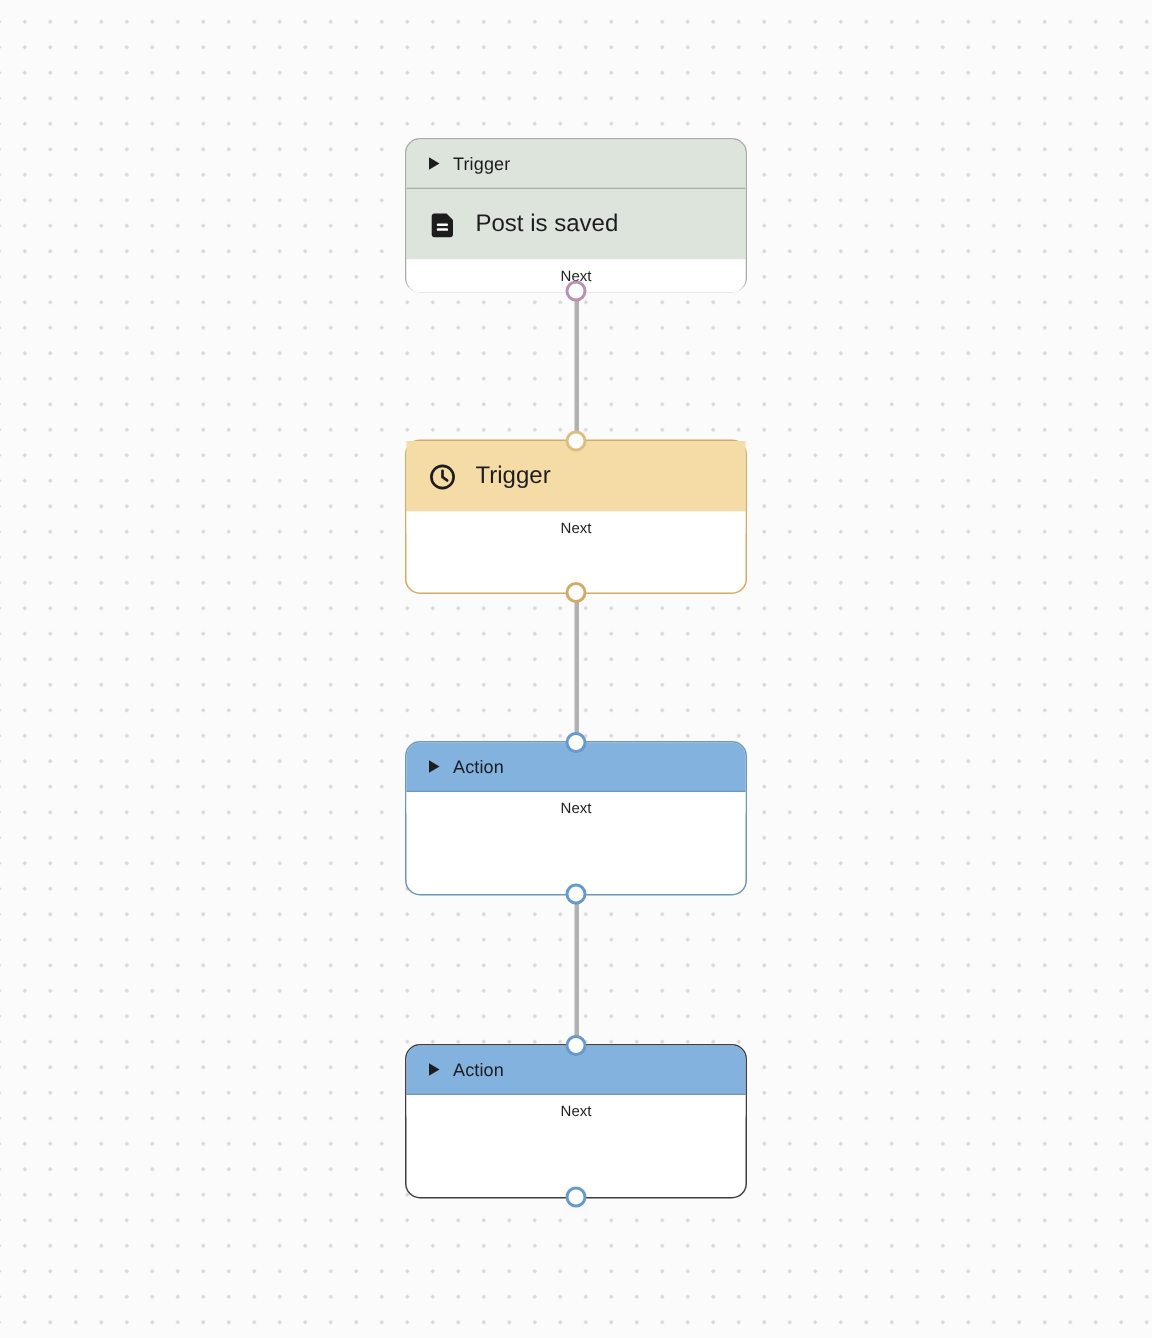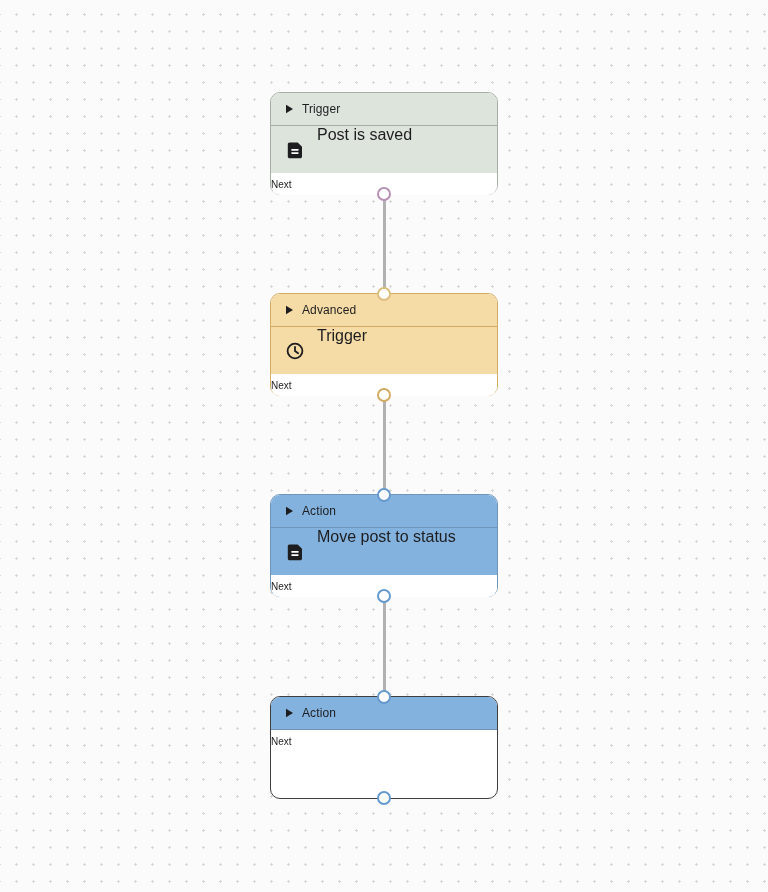--- a/index.html
+++ b/index.html
@@ -11,25 +11,25 @@
     background:#b1b1b1;z-index:0;}
   .node{position:absolute;width:228px;height:103px;box-sizing:border-box;
     background:#fff;border:1px solid var(--border);border-radius:10px;
     z-index:1;cursor:pointer;}
   .node.selected{border-width:1.5px;}
   .node-header{display:flex;align-items:center;gap:8px;height:32px;
     padding:0 14px;background:var(--fill);border-bottom:1px solid var(--divider);
     border-radius:9px 9px 0 0;}
   .tri{display:flex;align-items:center;}
   .cat{font-size:12px;font-weight:500;color:#1d1d1f;letter-spacing:.1px;}
-  .node-body{display:flex;gap:12px;height:47px;
+  .node-body{display:flex;align-items:center;gap:12px;height:47px;
     padding:0 14px;background:var(--fill);}
   .node-icon{display:flex;align-items:center;}
   .title{font-size:16px;color:#1d1d1f;white-space:nowrap;}
-  .node-footer{display:flex;align-items:center;justify-content:flex-start;height:22px;
+  .node-footer{display:flex;align-items:center;justify-content:center;height:22px;
     background:#ffffff;border-radius:0 0 9px 9px;}
   .next{font-size:10px;font-weight:500;color:#1d1d1f;}
   .handle{position:absolute;left:50%;width:14px;height:14px;margin-left:-7px;
     box-sizing:border-box;background:#ffffff;border:2px solid #999;
     border-radius:50%;z-index:2;cursor:crosshair;}
   .handle-in{top:-7px;}
   .handle-out{bottom:-7px;}
 </style>
 </head>
 <body>
@@ -60,28 +60,20 @@
           </span>
       <span class="title">Post is saved</span>
     </div>
     <div class="node-footer">
       <span class="next">Next</span>
     </div>
 
     <div class="handle handle-out" style="border-color: rgb(183, 146, 182);"></div>
   </div>
       <div class="node" style="top: 293px; left: 270px; --fill: #f5dca6; --divider: #d4ab62; --border: #d4ab62;">
-    <div class="node-header">
-      <span class="tri">
-            <svg width="9" height="10" viewBox="0 0 9 10">
-              <path d="M1 .8l7 4.2-7 4.2z" fill="#1d1d1f"></path>
-            </svg>
-          </span>
-      <span class="cat">Advanced</span>
-    </div>
     <div class="node-body">
       <span class="node-icon">
             <svg width="20" height="20" viewBox="0 0 20 20" fill="none" stroke="#1d1d1f" stroke-width="1.8" stroke-linecap="round">
               <circle cx="10" cy="10" r="7.4"></circle>
               <path d="M10 5.9V10l3.1 2.3"></path>
             </svg>
           </span>
       <span class="title">Trigger</span>
     </div>
     <div class="node-footer">
@@ -91,30 +83,20 @@
     <div class="handle handle-out" style="border-color: rgb(212, 171, 98);"></div>
   </div>
       <div class="node" style="top: 494px; left: 270px; --fill: #83b2de; --divider: #6e96ba; --border: #6e96ba;">
     <div class="node-header">
       <span class="tri">
             <svg width="9" height="10" viewBox="0 0 9 10">
               <path d="M1 .8l7 4.2-7 4.2z" fill="#1d1d1f"></path>
             </svg>
           </span>
       <span class="cat">Action</span>
-    </div>
-    <div class="node-body">
-      <span class="node-icon">
-            <svg width="20" height="20" viewBox="0 0 20 20">
-              <path d="M4.6 2.4h8.1L17 6.7v9.7c0 1-.8 1.8-1.8 1.8H4.6c-1 0-1.8-.8-1.8-1.8V4.2c0-1 .8-1.8 1.8-1.8z" fill="#1d1d1f"></path>
-              <rect x="6.2" y="9" width="7.5" height="1.7" rx="0.8" fill="#fff"></rect>
-              <rect x="6.2" y="12.2" width="7.5" height="1.7" rx="0.8" fill="#fff"></rect>
-            </svg>
-          </span>
-      <span class="title">Move post to status</span>
     </div>
     <div class="node-footer">
       <span class="next">Next</span>
     </div>
     <div class="handle handle-in" style="border-color: rgb(102, 153, 204);"></div>
     <div class="handle handle-out" style="border-color: rgb(102, 153, 204);"></div>
   </div>
       <div class="node selected" style="top: 696px; left: 270px; --fill: #83b2de; --divider: #6e96ba; --border: #3f3f3f;">
     <div class="node-header">
       <span class="tri">

